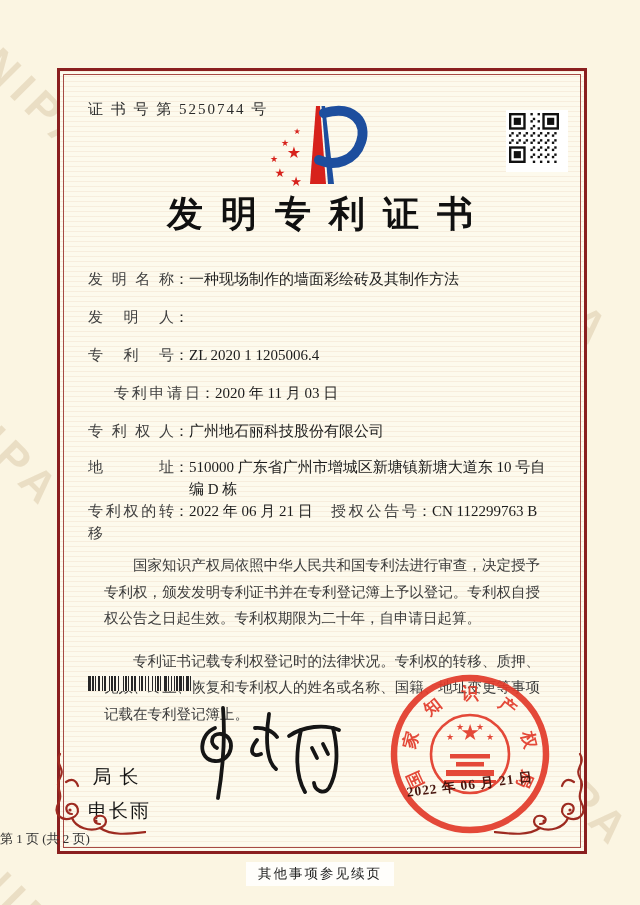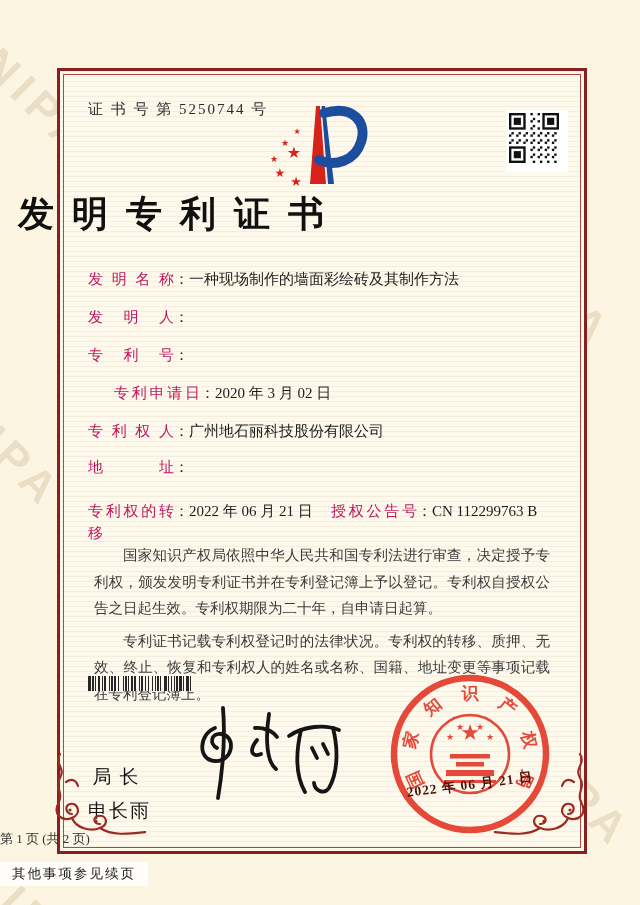--- a/index.html
+++ b/index.html
@@ -23,56 +23,56 @@
     background:
       repeating-linear-gradient(180deg, rgba(214,160,124,0.14) 0px, rgba(214,160,124,0.14) 1px, rgba(0,0,0,0) 1px, rgba(0,0,0,0) 5px),
       #fdfaed;
   }
   .frame-inner{position:absolute;inset:3px;border:1px solid #a64a44;}
   .abs{position:absolute;z-index:2;}
   .cert-no{left:88px;top:100px;font-size:15px;letter-spacing:2px;color:#2b2b2b;}
   .logo{left:265px;top:100px;width:110px;height:90px;}
   .qr{left:506px;top:110px;width:56px;height:56px;background:#ffffff;padding:3px;}
   .title{
-    left:0;top:190px;width:640px;text-align:left;
+    left:0;top:190px;width:640px;text-align:center;
     font-size:36px;font-weight:bold;letter-spacing:18px;text-indent:18px;color:#101010;
   }
   .fields{left:88px;top:268px;width:470px;font-size:15px;}
   .field-row{display:flex;align-items:flex-start;position:absolute;left:0;width:470px;line-height:22px;}
   .flabel{
     display:inline-block;width:86px;flex:0 0 86px;
-    text-align:justify;text-align-last:justify;color:#be185d;
+    text-align:justify;text-align-last:justify;color:#404040;
   }
   .colon{flex:0 0 14px;}
   .fvalue{flex:1;color:#1c1c1c;}
   .body-text{
     left:88px;top:536px;width:468px;font-size:14.5px;line-height:26.5px;
     color:#3b3b3b;text-align:justify;
   }
-  .body-text p{margin:6px;text-indent:2em;}
+  .body-text p{margin:16px;text-indent:2em;}
   .barcode{left:88px;top:676px;width:172px;height:15px;display:flex;align-items:stretch;}
   .barcode span{display:block;height:100%;}
   .signer{left:88px;top:760px;font-size:19px;color:#141414;line-height:34px;text-align:center;}
   .signer .t{letter-spacing:8px;}
   .signer .n{letter-spacing:2px;}
   .signature{left:185px;top:698px;width:170px;height:105px;}
   .seal{left:386px;top:670px;width:168px;height:168px;}
   .seal svg{position:absolute;left:0;top:0;}
   .seal-date{
     position:absolute;left:0;top:106px;width:168px;text-align:center;
     font-size:13.5px;font-weight:bold;color:#47150e;letter-spacing:1px;
     transform:rotate(-7deg);
   }
   .seal-char{font-size:17px;font-weight:bold;fill:#e23a2a;text-anchor:middle;
     font-family:"Liberation Serif","DejaVu Serif",serif;}
   .page-info{left:0;top:830px;width:640px;text-align:left;font-size:13px;color:#333;}
   .flourish{width:100px;height:100px;}
   .fl-left{left:46px;top:752px;}
   .fl-right{left:494px;top:752px;transform:scaleX(-1);}
-  .footer-note-wrap{left:0;top:862px;width:640px;text-align:left;}
+  .footer-note-wrap{left:0;top:862px;width:640px;text-align:center;}
   .footer-note{
     display:inline-block;background:#fffefb;padding:3px 12px;
     font-size:13.5px;color:#222;letter-spacing:2px;
   }
 </style>
 </head>
 <body>
 
 <div class="wm" style="left:-20px;top:10px;">CNIPA</div>
 <div class="wm" style="left:500px;top:200px;">CNIPA</div>
@@ -180,34 +180,36 @@
       <span class="colon">：</span>
       <span class="fvalue">一种现场制作的墙面彩绘砖及其制作方法</span>
   </div>
   <div class="field-row" style="top:38px;">
     <span class="flabel">发明人</span>
       <span class="colon">：</span>
   </div>
   <div class="field-row" style="top:76px;">
     <span class="flabel">专利号</span>
       <span class="colon">：</span>
+      <span class="fvalue">ZL 2020 1 1205006.4</span>
   </div>
   <div class="field-row" style="top:114px;margin-left:26px;">
     <span class="flabel">专利申请日</span>
       <span class="colon">：</span>
-      <span class="fvalue">2020 年 3 月 02 日</span>
+      <span class="fvalue">2020 年 11 月 03 日</span>
   </div>
   <div class="field-row" style="top:152px;">
     <span class="flabel">专利权人</span>
       <span class="colon">：</span>
       <span class="fvalue">广州地石丽科技股份有限公司</span>
   </div>
   <div class="field-row" style="top:188px;">
     <span class="flabel">地址</span>
       <span class="colon">：</span>
+      <span class="fvalue" style="max-width:370px;">510000 广东省广州市增城区新塘镇新塘大道东 10 号自编 D 栋</span>
   </div>
   <div class="field-row" style="top:232px;">
     <span class="flabel">专利权的转移</span>
       <span class="colon">：</span>
       <span class="fvalue" style="flex:0 0 142px;">2022 年 06 月 21 日</span>
     <span class="flabel">授权公告号</span>
       <span class="colon">：</span>
       <span class="fvalue">CN 112299763 B</span>
   </div>
 </div>

